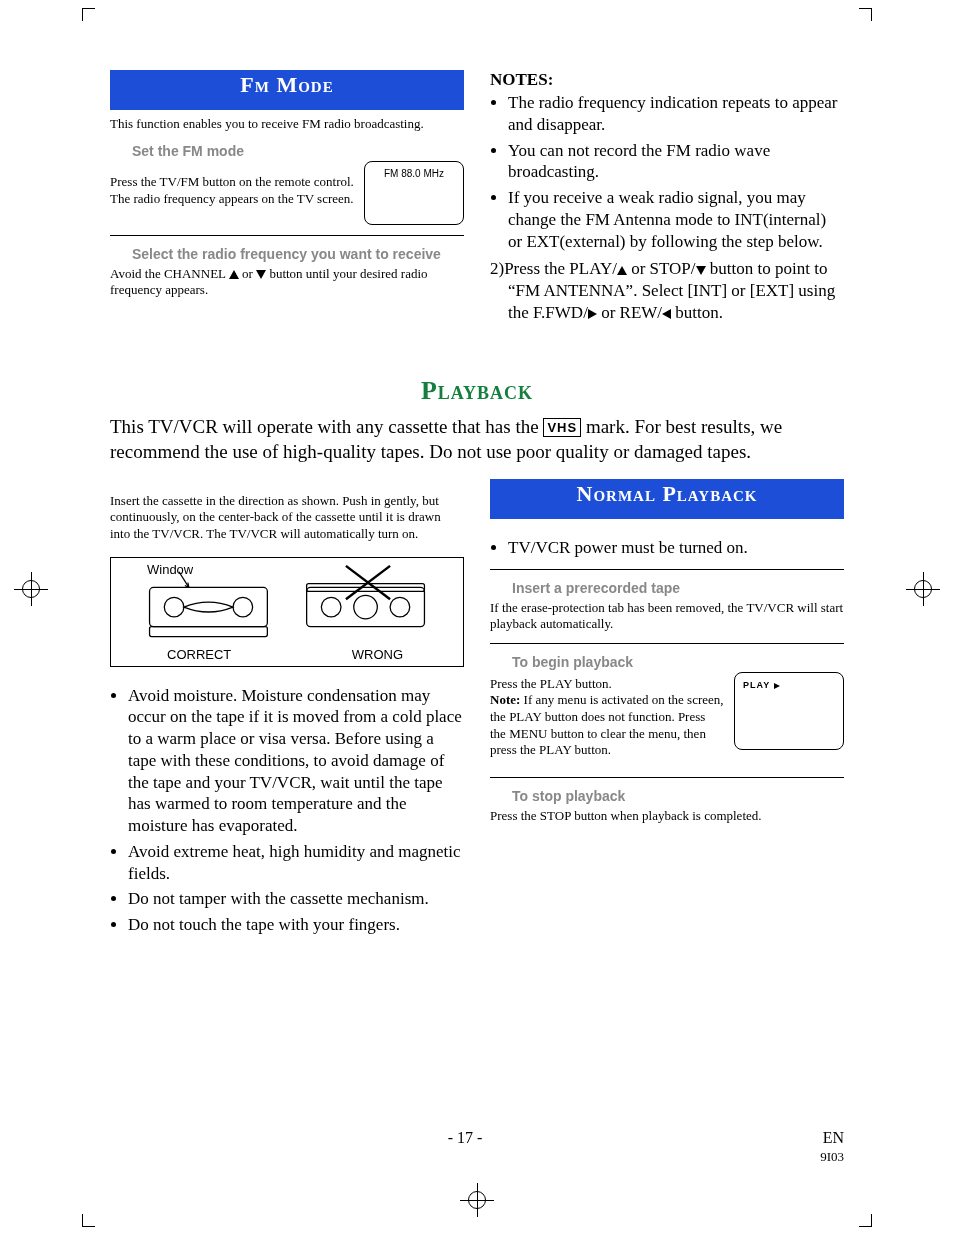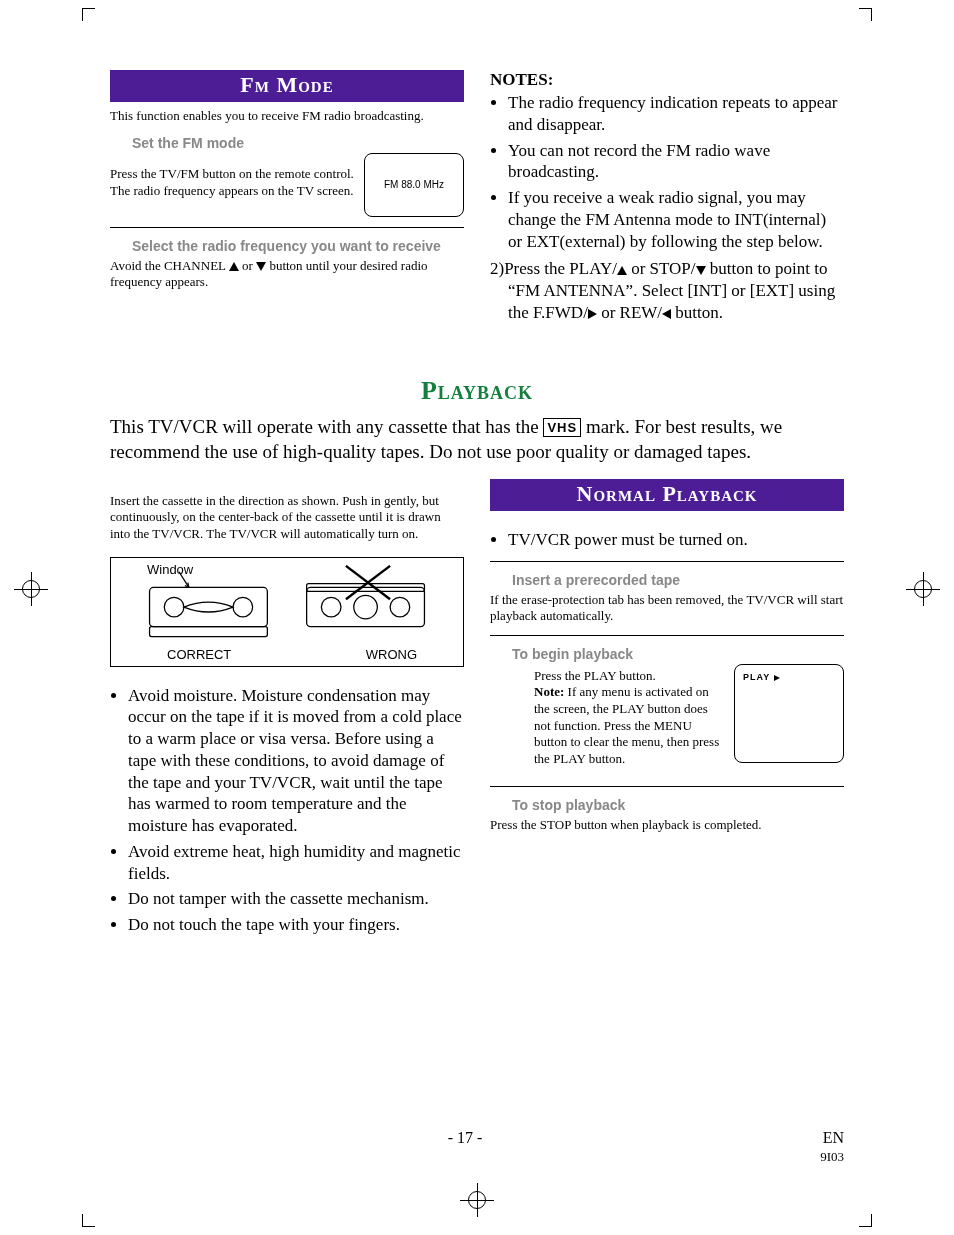--- a/index.html
+++ b/index.html
@@ -49,28 +49,28 @@
   }
   .cols {
     display: flex;
     column-gap: 26px;
   }
   .col {
     flex: 1 1 0;
     min-width: 0;
   }
   .bar-heading {
-    background: #4c1d95;
+    background: #1d4ed8;
     color: #fff;
     font-variant: small-caps;
     letter-spacing: 1px;
     font-size: 22px;
     font-weight: bold;
     text-align: center;
-    padding: 2px 6px 4px 6px;
+    padding: 2px 6px 12px 6px;
     margin-bottom: 6px;
   }
   .section-title {
     text-align: center;
     font-variant: small-caps;
     letter-spacing: 1px;
     font-size: 26px;
     font-weight: bold;
     color: #15803d;
     margin: 48px 0 8px 0;
@@ -123,24 +123,24 @@
     font-size: 10px;
     padding: 6px 8px;
     box-sizing: border-box;
   }
   .fm-row {
     display: flex;
     align-items: center;
     gap: 10px;
   }
   .fm-row .txt { flex: 1; }
-  .fm-box { width: 100px; height: 64px; display:flex; align-items:center; justify-content:center; }
+  .fm-box { width: 100px; height: 64px; display:flex; justify-content:center; }
   .play-row { display:flex; gap:10px; }
-  .play-row .txt { flex:1;margin-left:44px; }
-  .play-box { width: 110px; height: 99px; }
+  .play-row .txt { flex:1; }
+  .play-box { width: 110px; height: 78px; }
   .tri { display:inline-block; vertical-align: -1px; }
   .tri-up { width:0;height:0;border-left:5px solid transparent;border-right:5px solid transparent;border-bottom:9px solid #000; }
   .tri-down { width:0;height:0;border-left:5px solid transparent;border-right:5px solid transparent;border-top:9px solid #000; }
   .tri-right { width:0;height:0;border-top:5px solid transparent;border-bottom:5px solid transparent;border-left:9px solid #000; }
   .tri-left  { width:0;height:0;border-top:5px solid transparent;border-bottom:5px solid transparent;border-right:9px solid #000; }
   .vhs-mark {
     display:inline-block;
     border:1.5px solid #000;
     font-family: Arial, Helvetica, sans-serif;
     font-weight:bold;
@@ -256,21 +256,21 @@
             <circle cx="215" cy="50" r="10"></circle>
             <circle cx="285" cy="50" r="10"></circle>
             <circle cx="250" cy="50" r="12"></circle>
 
             <line x1="230" y1="8" x2="275" y2="42" stroke-width="2.5"></line>
             <line x1="275" y1="8" x2="230" y2="42" stroke-width="2.5"></line>
           </g>
         </svg>
         <div class="cass-label" style="top:4px;left:36px">Window</div>
         <div class="cass-label" style="bottom:4px;left:56px">CORRECT</div>
-        <div class="cass-label" style="bottom:4px;right:46px">WRONG</div>
+        <div class="cass-label" style="bottom:4px;right:60px">WRONG</div>
       </div>
 
       <ul class="bullets">
         <li>Avoid moisture. Moisture condensation may occur on the tape if it is moved from a cold place to a warm place or visa versa. Before using a tape with these conditions, to avoid damage of the tape and your TV/VCR, wait until the tape has warmed to room temperature and the moisture has evaporated.</li>
         <li>Avoid extreme heat, high humidity and magnetic fields.</li>
         <li>Do not tamper with the cassette mechanism.</li>
         <li>Do not touch the tape with your fingers.</li>
       </ul>
     </div>
 

